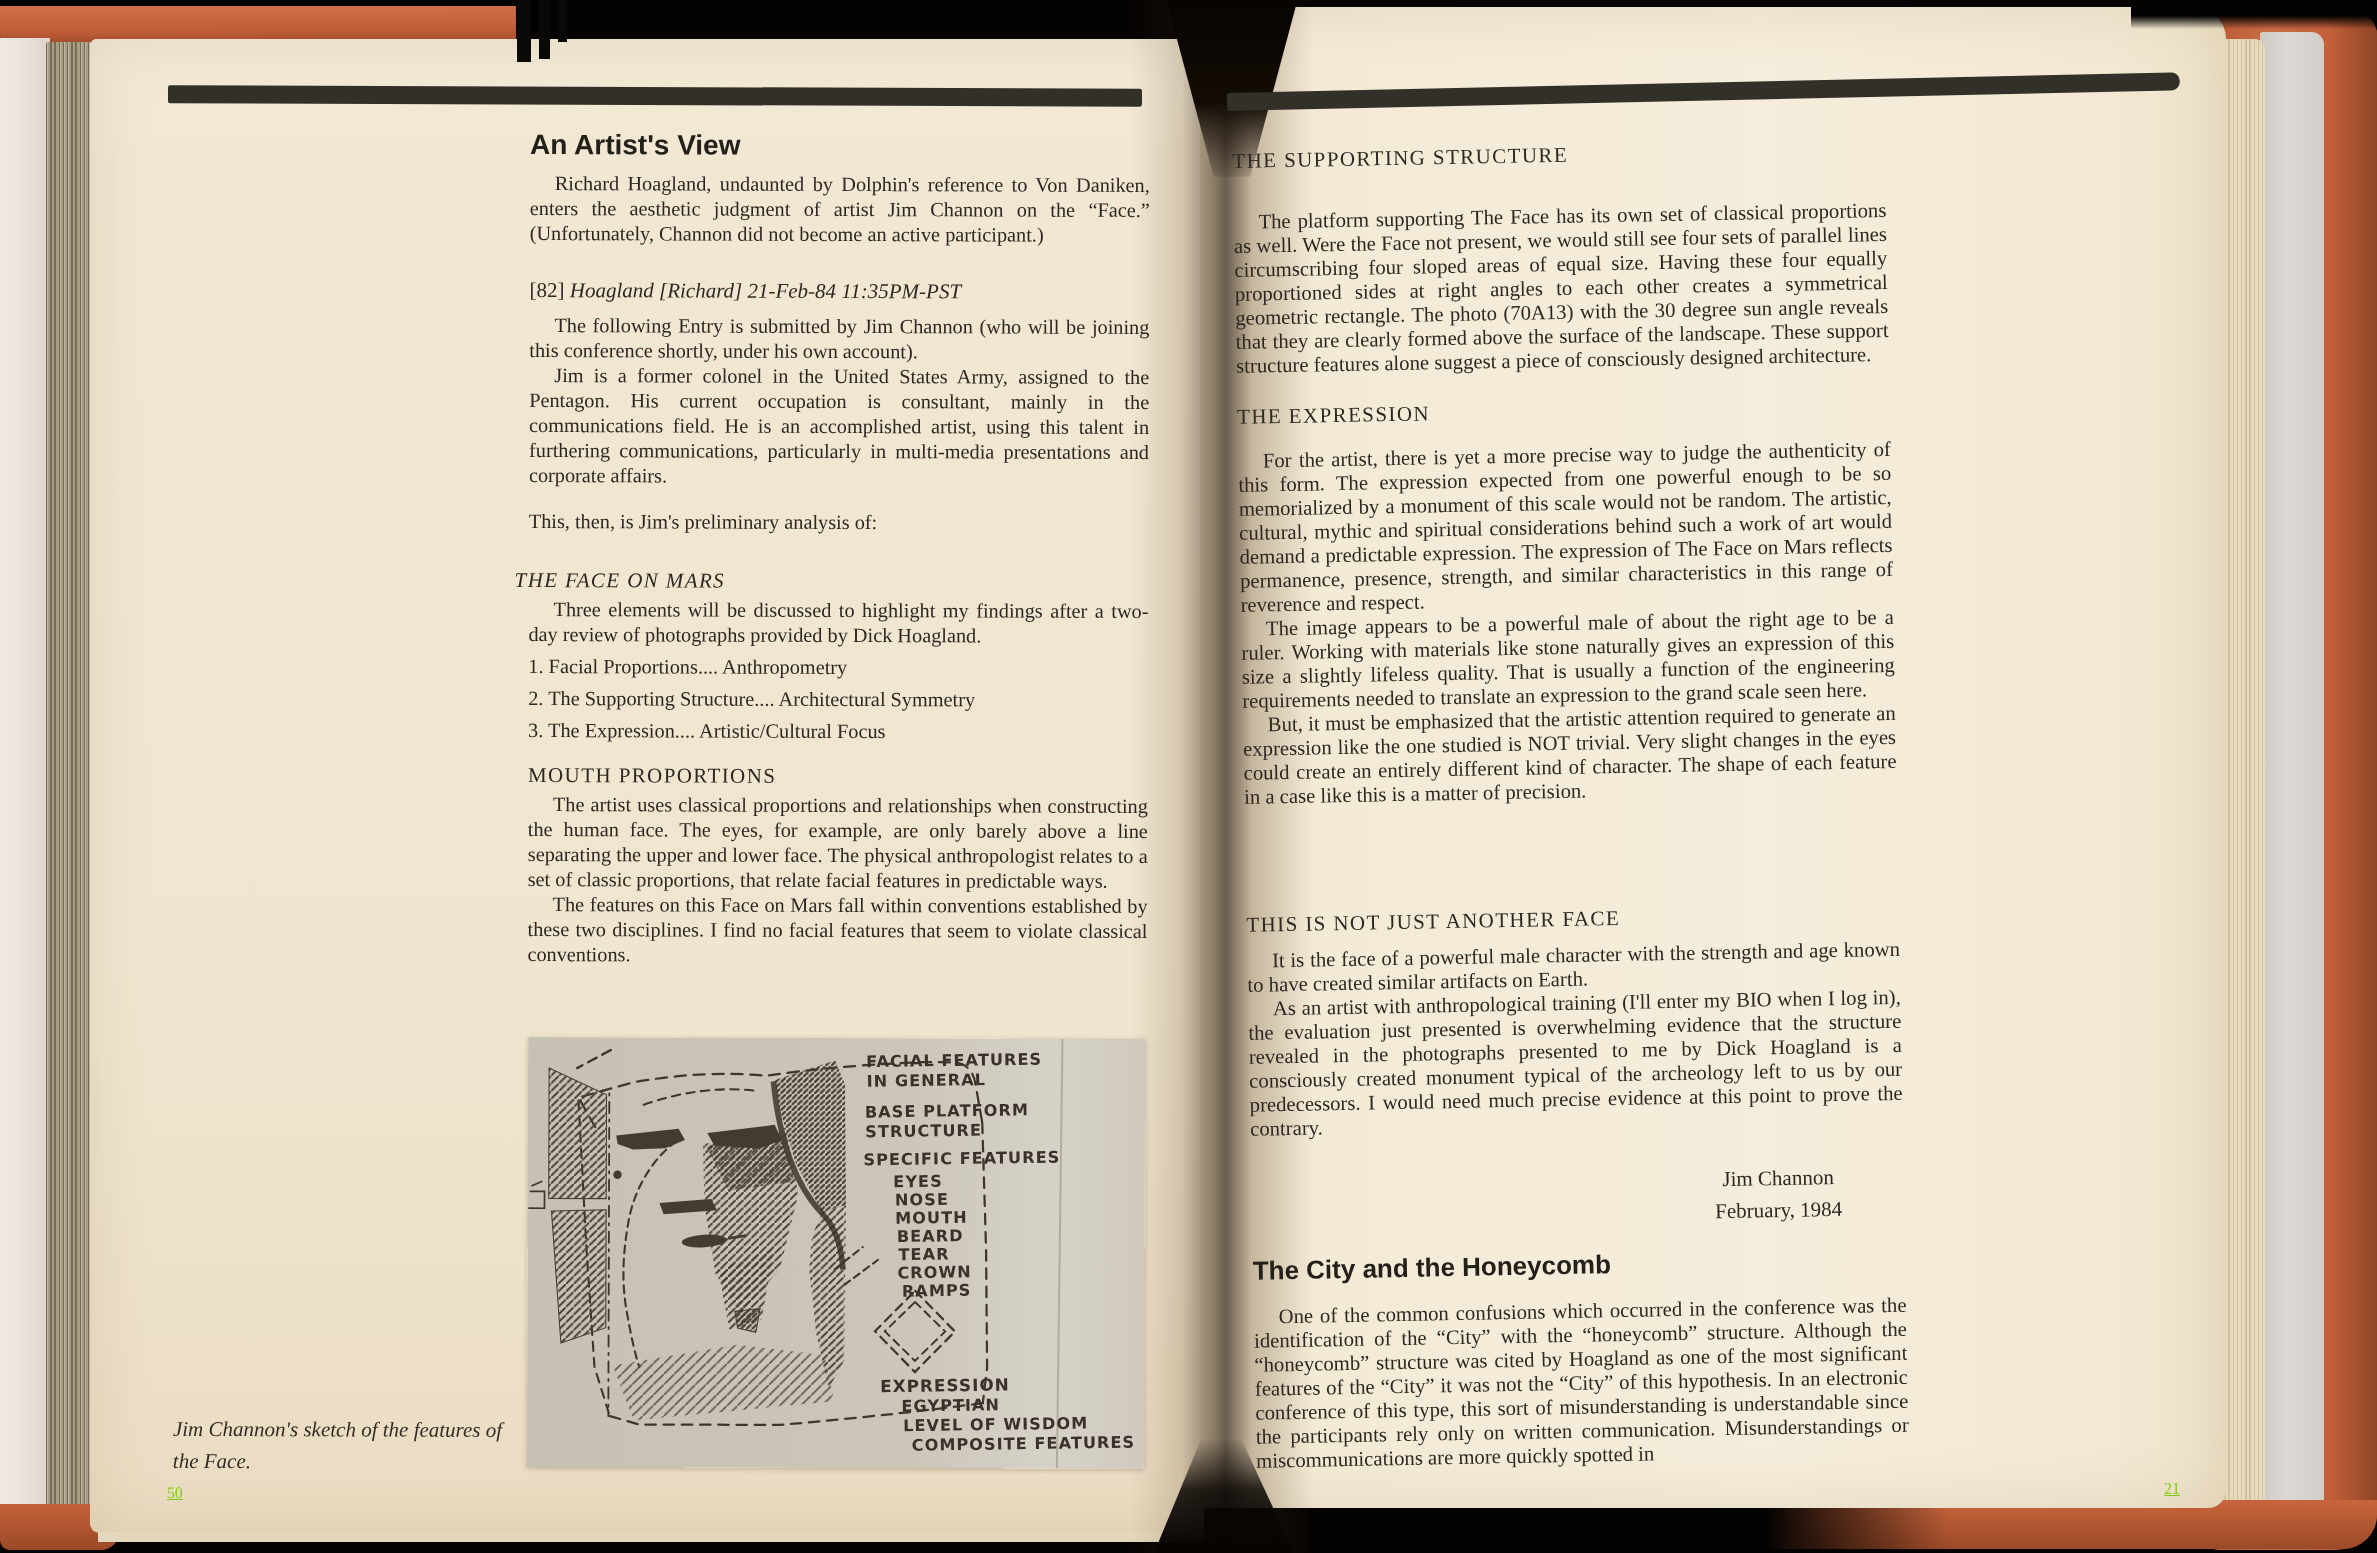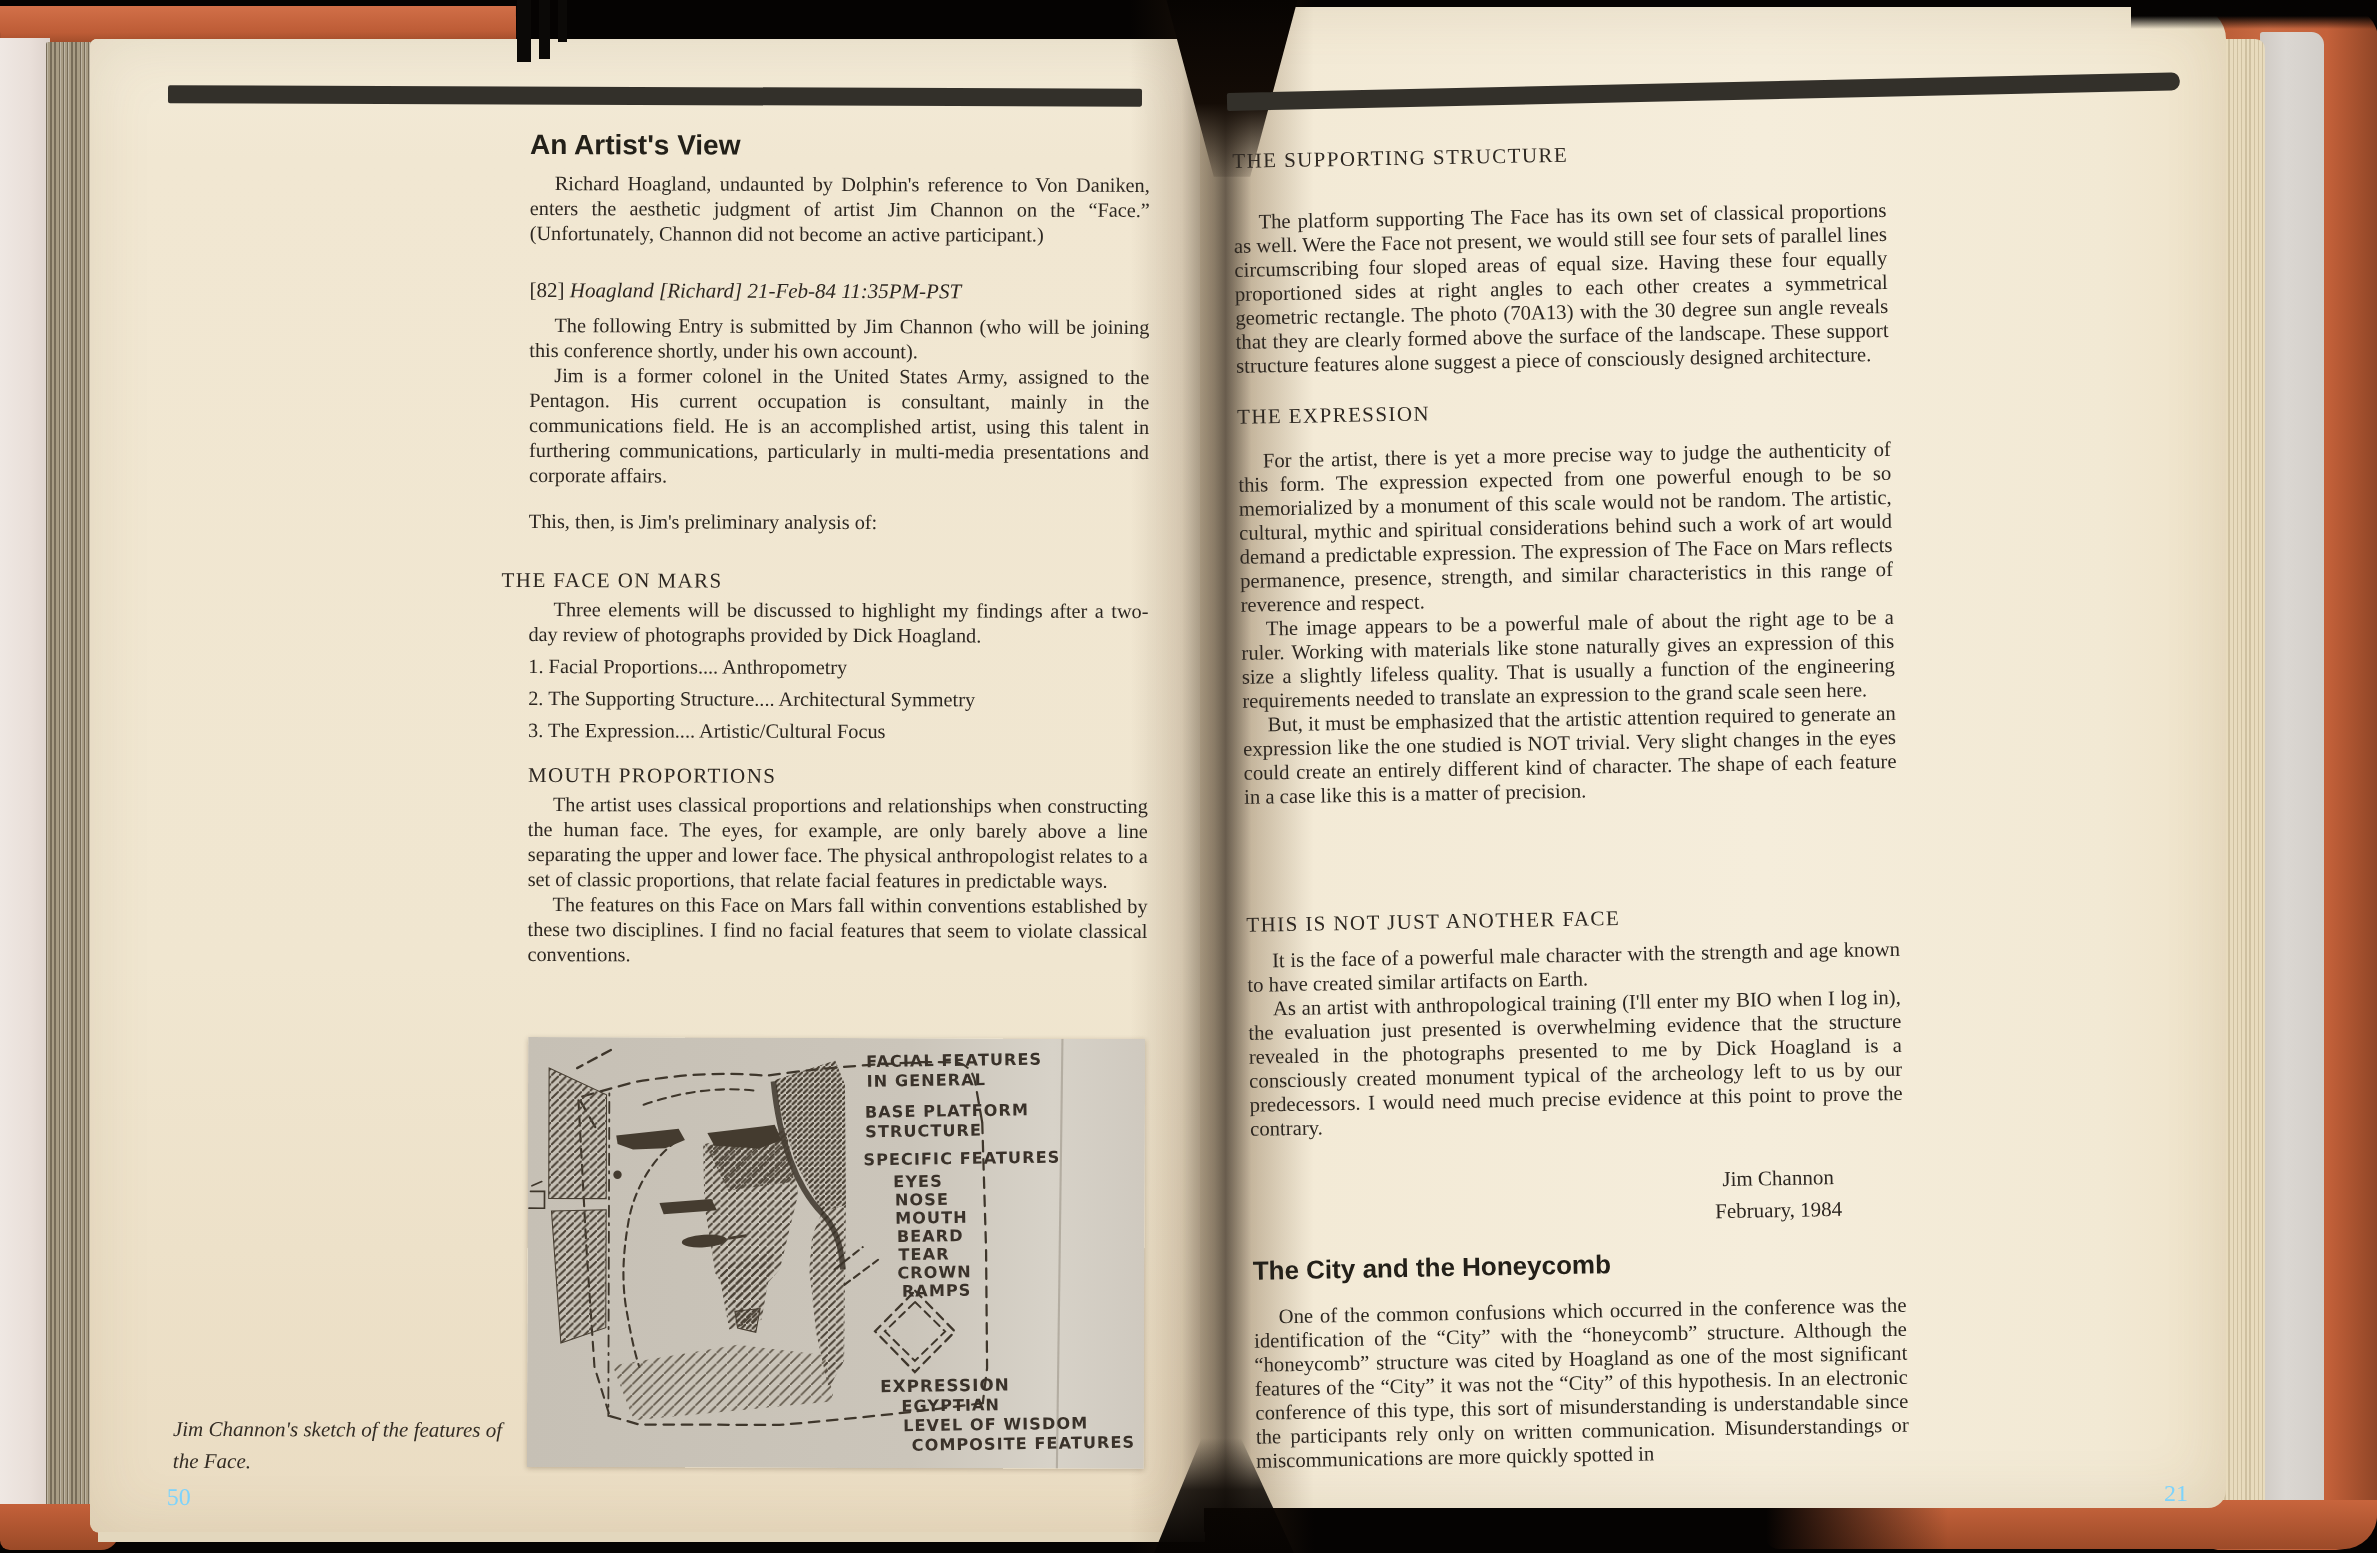--- a/index.html
+++ b/index.html
@@ -35,21 +35,21 @@
   .sans-head{font-family:"Liberation Sans",sans-serif;font-weight:bold;color:#232019;}
   .subhead{font-size:21px;letter-spacing:1.4px;color:#2e2822;white-space:nowrap;}
   .bodytext{font-size:20.3px;line-height:25px;text-align:justify;color:#2d2721;}
   .bodytext p{margin:0;text-indent:25px;}
   .bodytext p.noindent{text-indent:0;}
   .rbody{font-size:20.7px;line-height:24px;}
   .entry{font-size:21px;white-space:nowrap;color:#2d2721;}
   .entry i{font-family:"Liberation Serif",serif;}
   .list-line{font-size:20.3px;line-height:32px;color:#2d2721;}
   .caption{font-style:italic;font-size:21px;line-height:32px;color:#332c24;}
-  .pagenum{font-size:24px;color:#7dd3fc;}
+  .pagenum{font-size:16px;color:#84cc16;text-decoration:underline;}
   .sig{font-size:21px;line-height:32px;text-align:center;color:#2d2721;}
 
   .hand{font-family:"DejaVu Sans",sans-serif;font-weight:700;fill:#3a322a;letter-spacing:1.5px;font-size:23px;}
   .hand.big{font-size:24px;}
 </style>
 </head>
 <body>
 
 <div id="book">
 
@@ -95,21 +95,21 @@
 
     <div class="abs bodytext" style="left:530px;top:313px;width:620px;">
       <p>The following Entry is submitted by Jim Channon (who will be joining this conference shortly, under his own account).</p>
       <p>Jim is a former colonel in the United States Army, assigned to the Pentagon. His current occupation is consultant, mainly in the communications field. He is an accomplished artist, using this talent in furthering communications, particularly in multi-media presentations and corporate affairs.</p>
     </div>
 
     <div class="abs bodytext" style="left:530px;top:509px;width:620px;">
       <p class="noindent">This, then, is Jim's preliminary analysis of:</p>
     </div>
 
-    <div class="abs subhead" style="left:503px;top:568px;">THE FACE ON MARS</div>
+    <div class="abs subhead" style="left:516px;top:568px;font-style:italic;">THE FACE ON MARS</div>
 
     <div class="abs bodytext" style="left:530px;top:597px;width:620px;">
       <p>Three elements will be discussed to highlight my findings after a two-day review of photographs provided by Dick Hoagland.</p>
     </div>
 
     <div class="abs" style="left:530px;top:650px;width:620px;">
       <div class="list-line">1. Facial Proportions.... Anthropometry</div>
       <div class="list-line">2. The Supporting Structure.... Architectural Symmetry</div>
       <div class="list-line">3. The Expression.... Artistic/Cultural Focus</div>
     </div>

